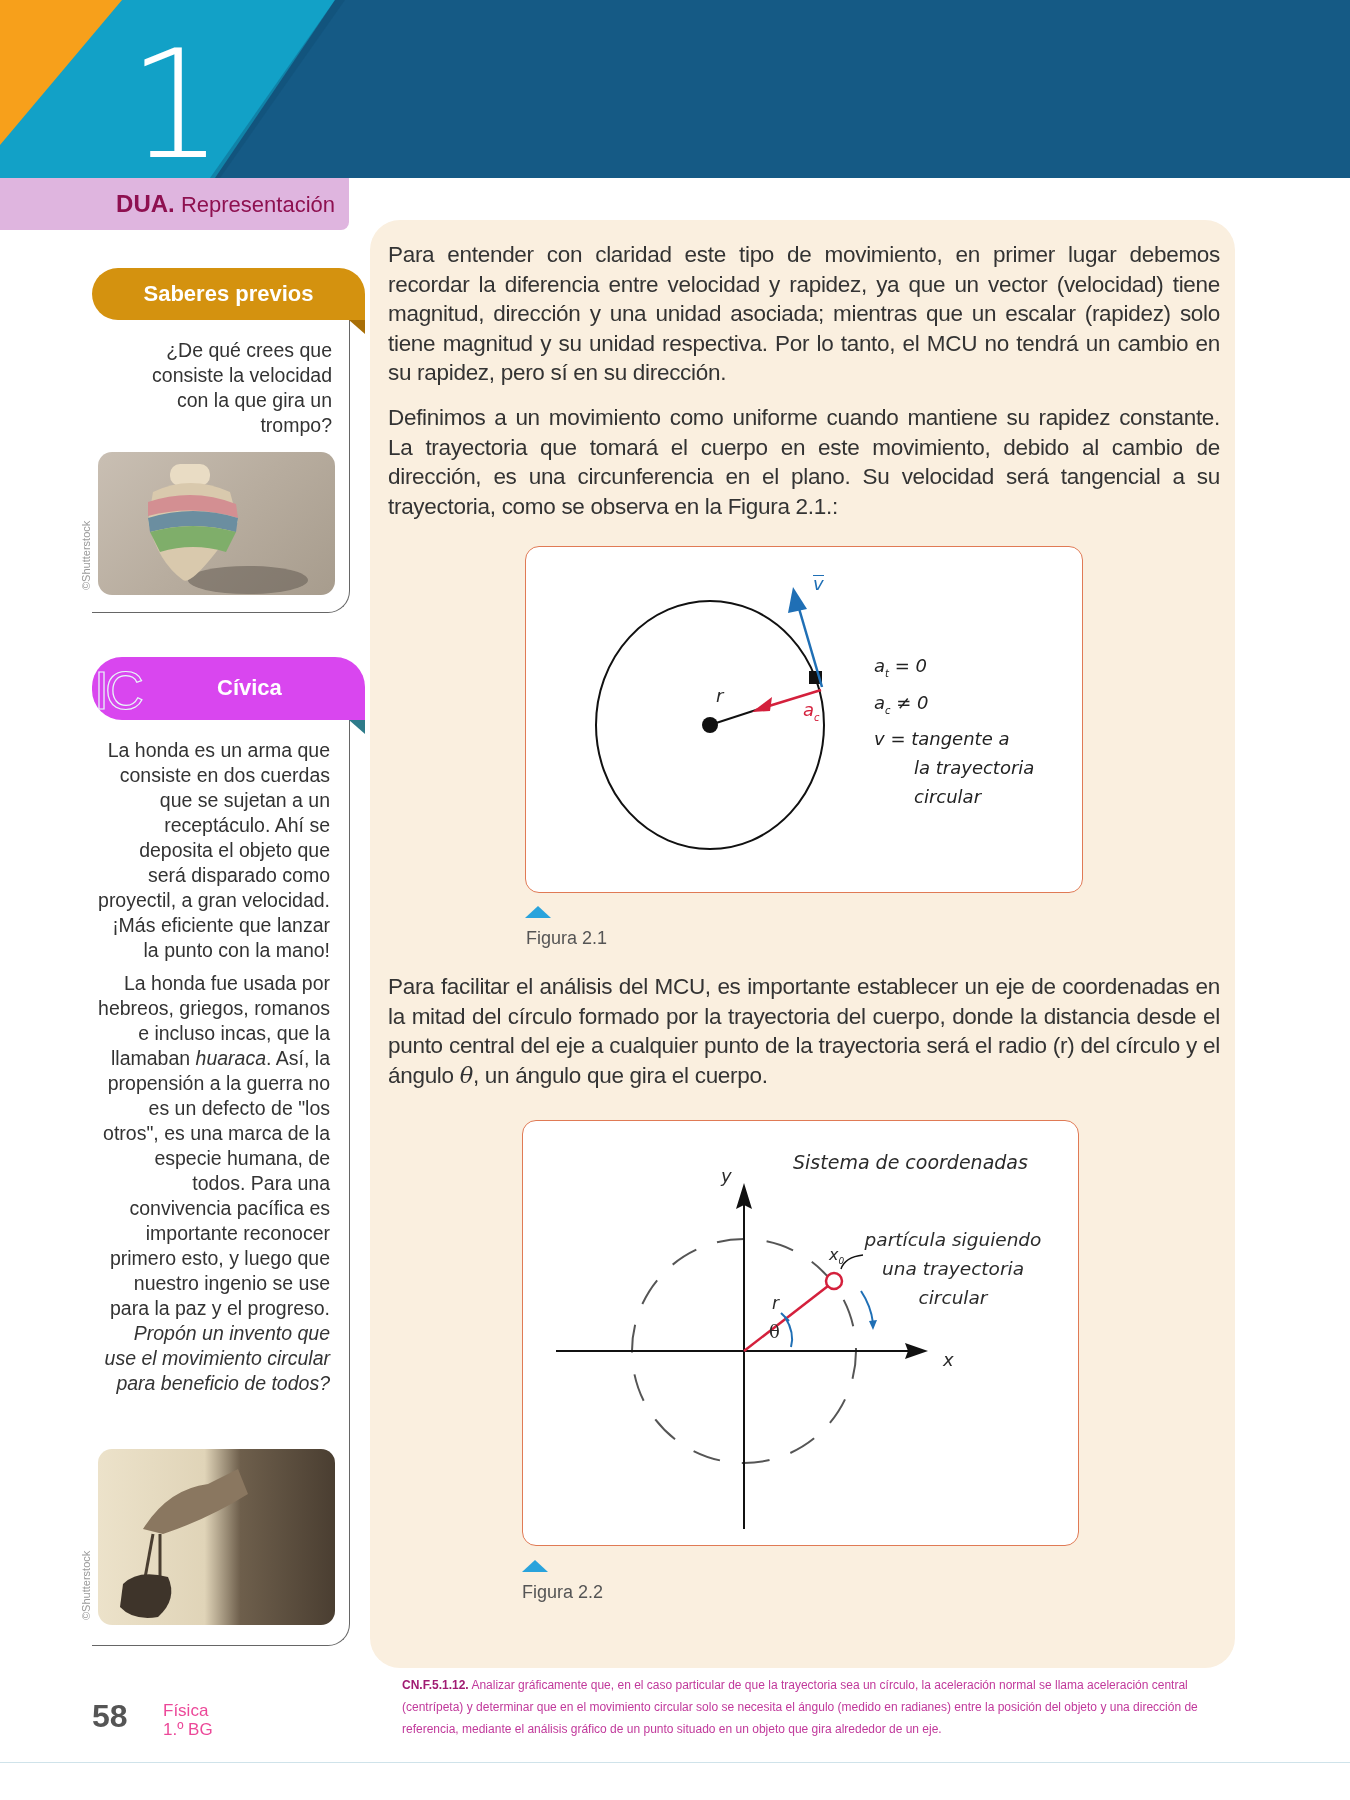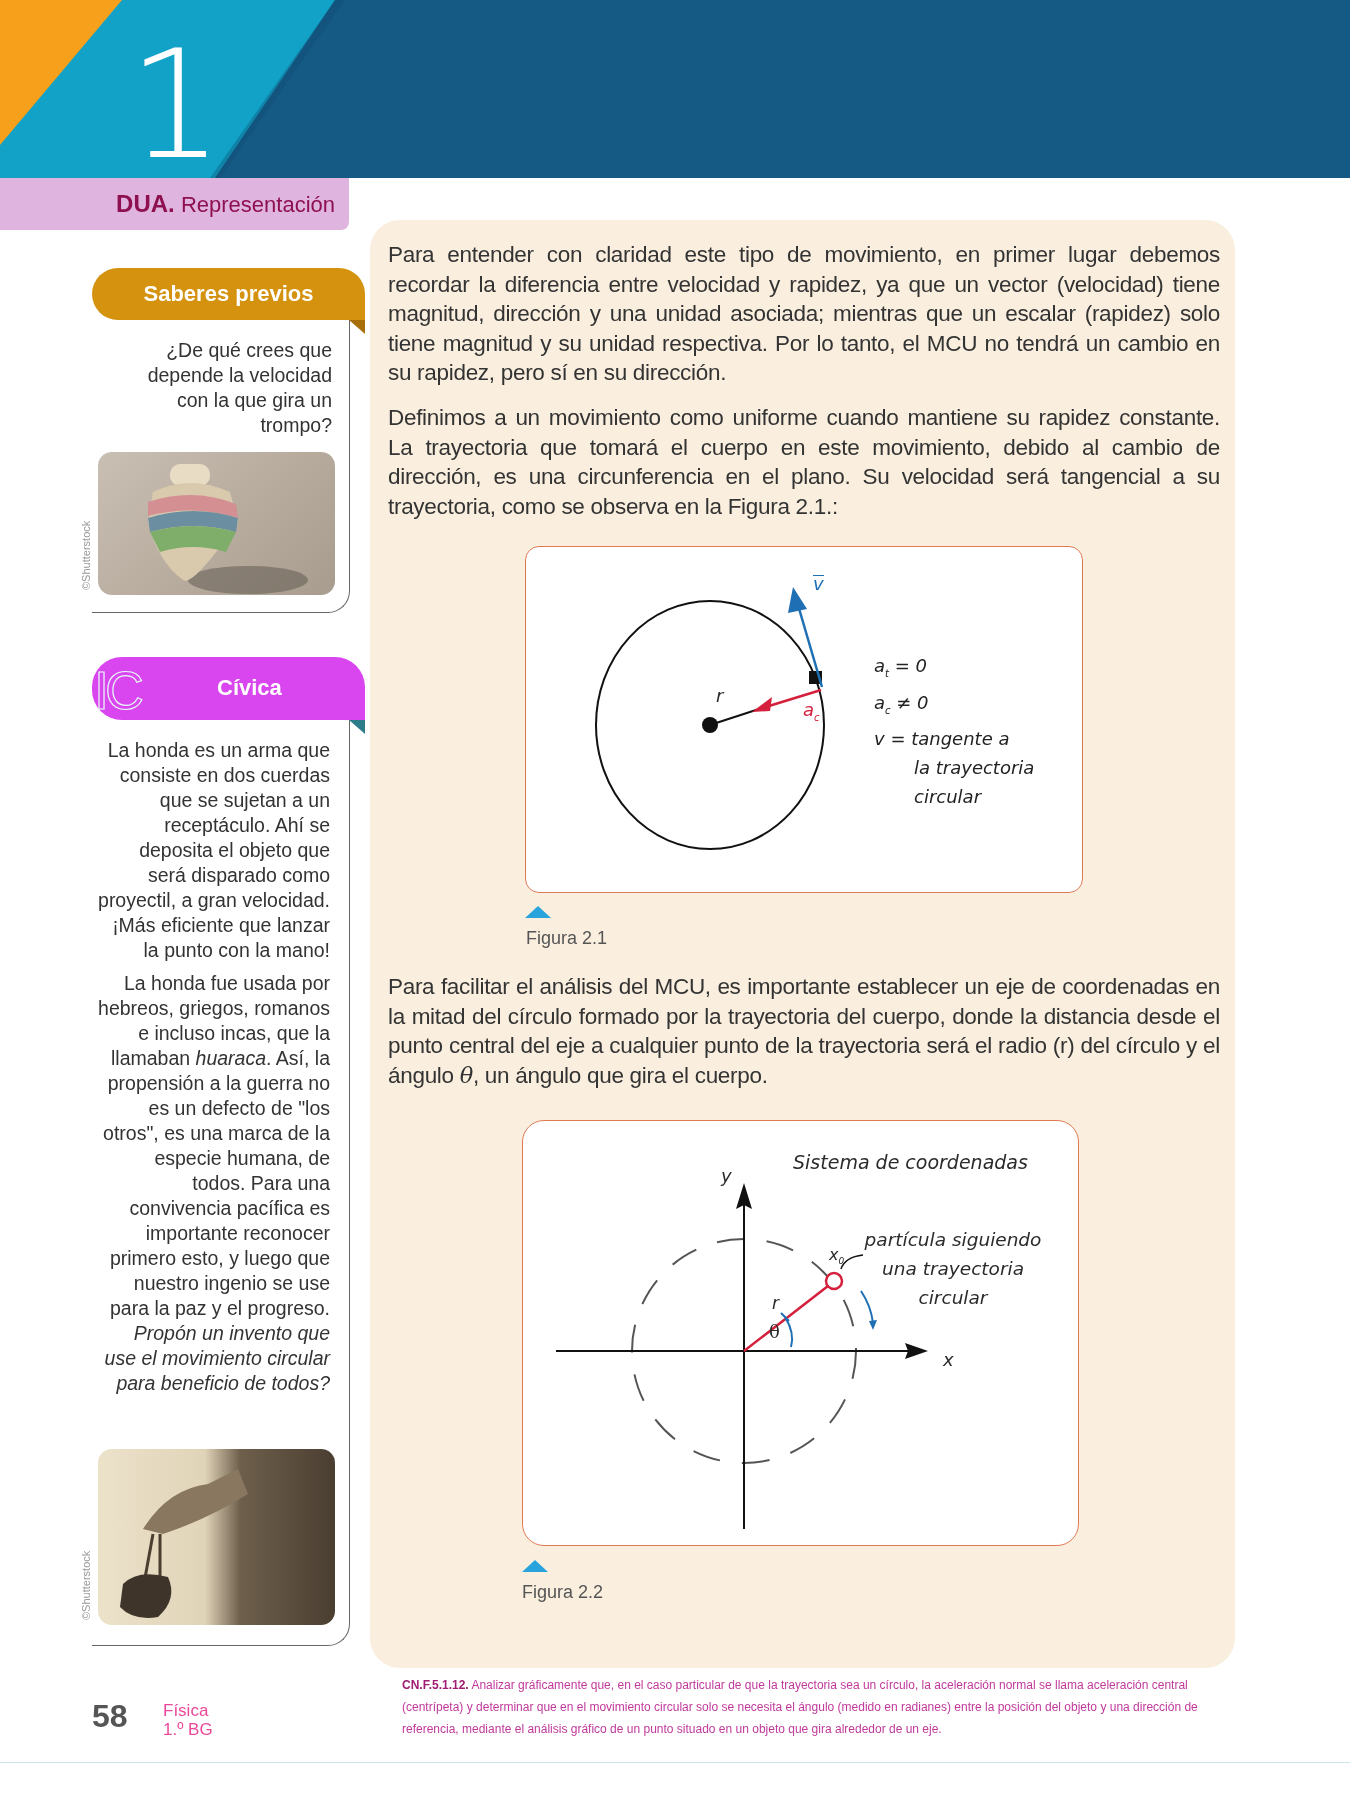--- a/index.html
+++ b/index.html
@@ -60,21 +60,21 @@
 
 <div id="dua" class="abs">
   <div id="dua-text"><b>DUA.</b><span> Representación</span></div>
 </div>
 
 <div class="abs side-frame" style="left:92px;top:300px;width:257px;height:312px;"></div>
 <div class="abs side-head" style="left:92px;top:268px;width:273px;height:52px;line-height:52px;background:#d4920f;">
   <span>Saberes previos</span>
 </div>
 <div class="abs side-fold" style="left:349px;top:320px;border-width:0 16px 14px 0;border-color:transparent #a86f08 transparent transparent;"></div>
-<div class="abs side-text" style="left:120px;top:338px;width:212px;">¿De qué crees que depende la velocidad con la que gira un trompo?</div>
+<div class="abs side-text" style="left:120px;top:338px;width:212px;">¿De qué crees que consiste la velocidad con la que gira un trompo?</div>
 <div class="abs photo" style="left:98px;top:452px;width:237px;height:143px;background:linear-gradient(135deg,#c9bfb3 0%,#b8ad9f 50%,#a79c8d 100%);">
   <svg width="237" height="143">
     <ellipse cx="150" cy="128" rx="60" ry="14" fill="#5b544c" opacity="0.5"></ellipse>
     <rect x="72" y="12" width="40" height="22" rx="10" fill="#e9dcc4"></rect>
     <path d="M55,40 Q92,22 132,40 L140,70 Q95,135 85,128 Q60,110 50,70 Z" fill="#d9c9ad"></path>
     <path d="M50,50 Q95,35 138,52 L140,66 Q95,52 50,64 Z" fill="#d38f92"></path>
     <path d="M50,66 Q95,52 140,66 L138,80 Q95,68 52,80 Z" fill="#6b8ea0"></path>
     <path d="M52,80 Q95,68 138,80 L128,100 Q95,90 62,100 Z" fill="#7fae6a"></path>
   </svg>
 </div>
@@ -125,21 +125,21 @@
       <div><span>v</span><span> = tangente a</span></div>
       <div style="padding-left:40px;">la trayectoria</div>
       <div style="padding-left:40px;">circular</div>
     </div>
   </div>
   <div class="fig-tri" style="left:155px;top:686px;"></div>
   <div class="fig-cap" style="left:156px;top:708px;">Figura 2.1</div>
 
   <div class="para" style="top:752px;"><span>Para facilitar el análisis del MCU, es importante establecer un eje de coordenadas en la mitad del círculo formado por la trayectoria del cuerpo, donde la distancia desde el punto central del eje a cualquier punto de la trayectoria será el radio (r) del círculo y el ángulo </span><i style="font-family:'DejaVu Serif',serif;">θ</i><span>, un ángulo que gira el cuerpo.</span></div>
 
-  <div class="figbox" style="left:152px;top:900px;width:555px;height:424px;border-radius:22px;">
+  <div class="figbox" style="left:152px;top:900px;width:555px;height:424px;">
     <svg width="555" height="424">
       <circle cx="221" cy="230" r="112" fill="none" stroke="#555" stroke-width="2" stroke-dasharray="28,22"></circle>
       <line x1="33" y1="230" x2="393" y2="230" stroke="#111" stroke-width="2"></line>
       <polygon points="405,230 382,222 385,230 382,238" fill="#111"></polygon>
       <line x1="221" y1="408" x2="221" y2="75" stroke="#111" stroke-width="2"></line>
       <polygon points="221,62 213,88 221,84 229,88" fill="#111"></polygon>
       <line x1="221" y1="230" x2="305" y2="165" stroke="#d4203c" stroke-width="2.5"></line>
       <circle cx="311" cy="160" r="8" fill="#fff" stroke="#d4203c" stroke-width="2.5"></circle>
       <path d="M262,196 Q272,212 268,226" fill="none" stroke="#1f6fb5" stroke-width="2"></path>
       <polygon points="258,192 266,200 262,196" fill="#1f6fb5" stroke="#1f6fb5" stroke-width="2"></polygon>

